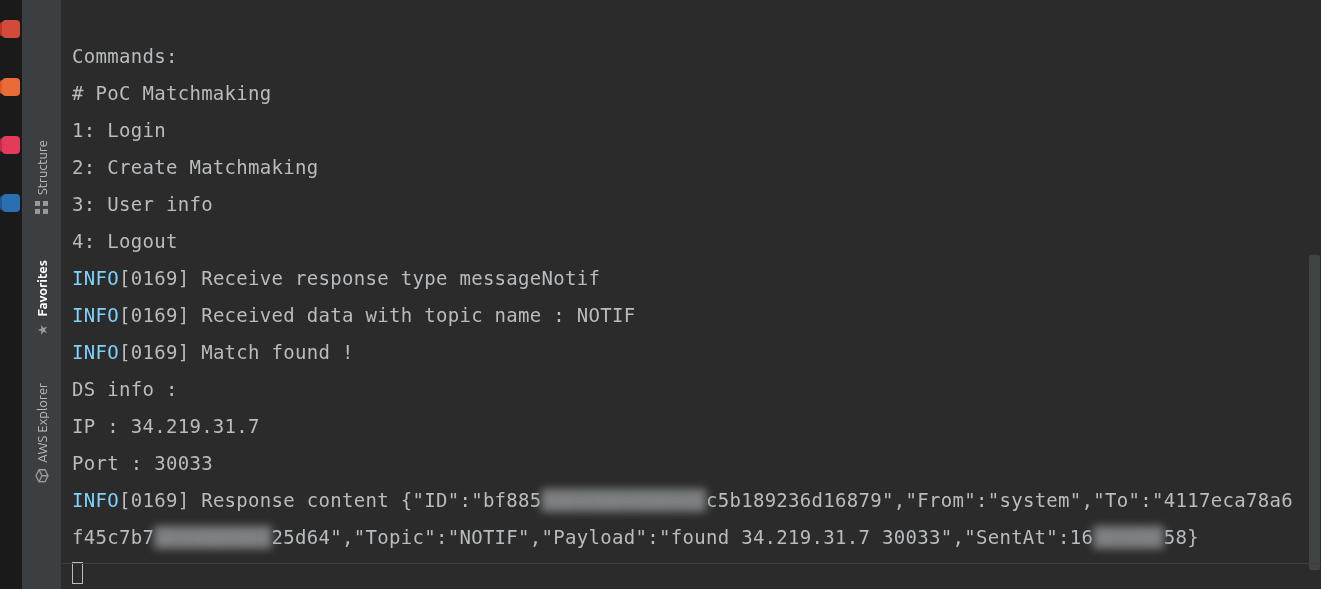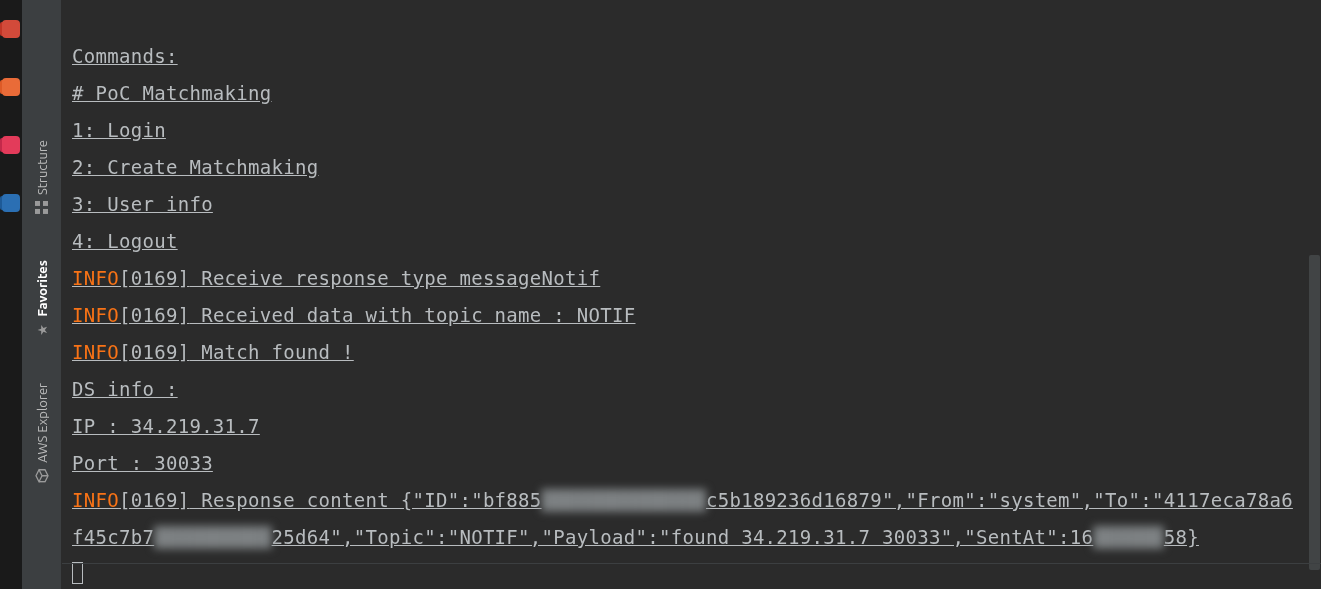--- a/index.html
+++ b/index.html
@@ -77,22 +77,22 @@
     overflow: hidden;
   }
   .console {
     color: #b8bcbf;
     font-family: "DejaVu Sans Mono","Ubuntu Mono","Menlo",monospace;
     font-size: 19px;
     line-height: 37px;
     letter-spacing: 0.3px;
     white-space: pre;
   }
-  .console .ln { display:block;text-decoration:underline; }
-  .lvl-info { color: #f97316; } 
+  .console .ln { display:block; }
+  .lvl-info { color: #7dd3fc; } 
   .console .blurred {
     color: #7d8183;
     filter: blur(4px);
     user-select: none;
   }
   .cursor-box {
     display:inline-block;
     width: 11px;
     height: 22px;
     border: 1.8px solid #b8bcbf;

